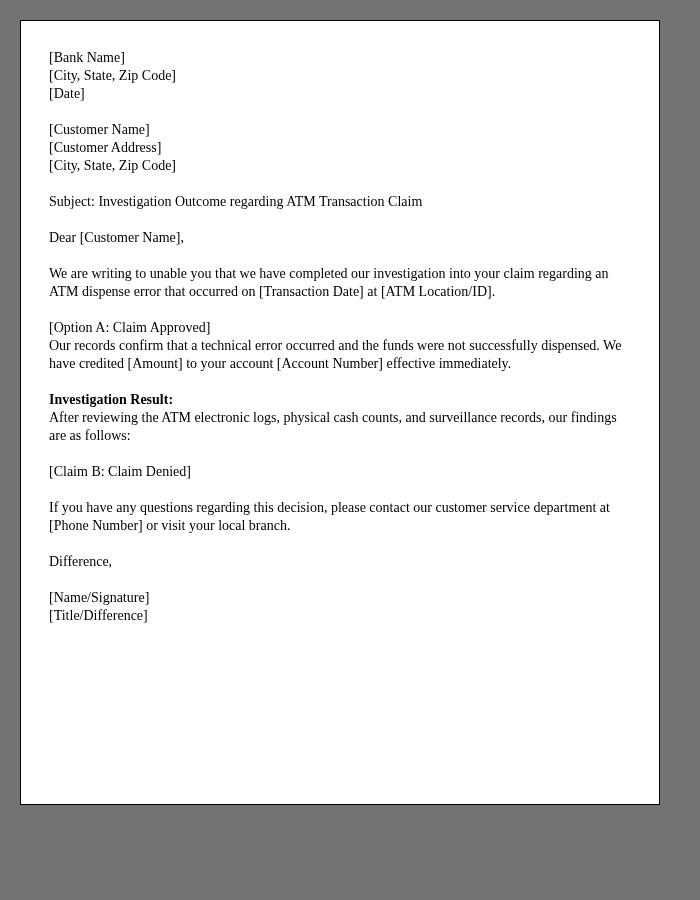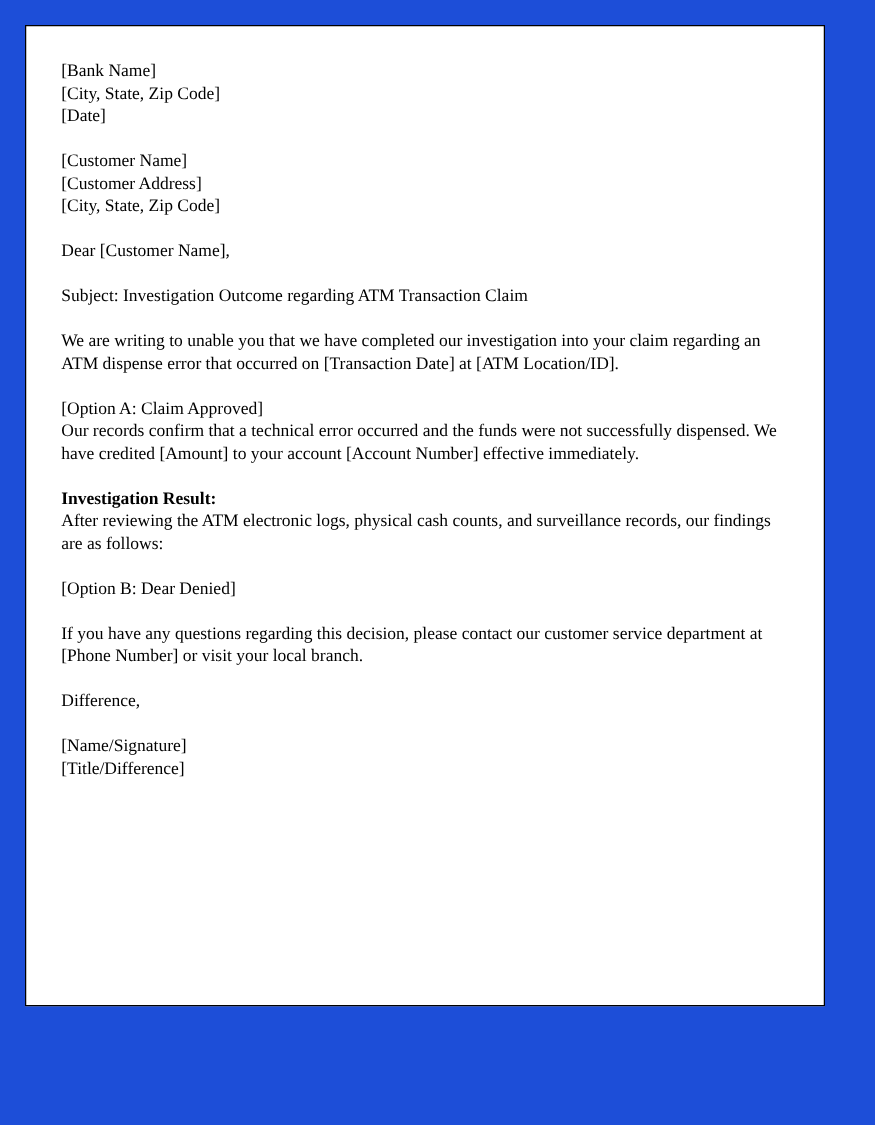--- a/index.html
+++ b/index.html
@@ -4,21 +4,21 @@
 <style>
   html, body {
     margin: 0;
     padding: 0;
     background: #ffffff;
     font-family: "Liberation Serif", "DejaVu Serif", serif;
   }
   .viewport {
     width: 700px;
     height: 900px;
-    background: #1d4ed8;
+    background: #737373;
     position: relative;
     overflow: hidden;
   }
   .page {
     position: absolute;
     left: 20px;
     top: 20px;
     width: 640px;
     height: 785px;
     border: 1px solid #000000;
@@ -56,39 +56,39 @@
       <p class="line">[City, State, Zip Code]</p>
       <p class="line">[Date]</p>
     </div>
 
     <div class="block">
       <p class="line">[Customer Name]</p>
       <p class="line">[Customer Address]</p>
       <p class="line">[City, State, Zip Code]</p>
     </div>
 
+    <p class="para">Subject: Investigation Outcome regarding ATM Transaction Claim</p>
+
     <p class="para">Dear [Customer Name],</p>
-
-    <p class="para">Subject: Investigation Outcome regarding ATM Transaction Claim</p>
 
     <p class="para">We are writing to unable you that we have completed our investigation into your claim regarding an ATM dispense error that occurred on [Transaction Date] at [ATM Location/ID].</p>
 
 
     <div class="block">
       <p class="line">[Option A: Claim Approved]</p>
       <p class="line">Our records confirm that a technical error occurred and the funds were not successfully dispensed. We have credited [Amount] to your account [Account Number] effective immediately.</p>
     </div>
 
     <div class="block">
       <p class="line bold">Investigation Result:</p>
       <p class="line">After reviewing the ATM electronic logs, physical cash counts, and surveillance records, our findings are as follows:</p>
     </div>
 
     <div class="block">
-      <p class="line">[Option B: Dear Denied]</p>
+      <p class="line">[Claim B: Claim Denied]</p>
     </div>
 
     <p class="para">If you have any questions regarding this decision, please contact our customer service department at [Phone Number] or visit your local branch.</p>
 
     <p class="para">Difference,</p>
 
     <div class="block">
       <p class="line">[Name/Signature]</p>
       <p class="line">[Title/Difference]</p>
     </div>

